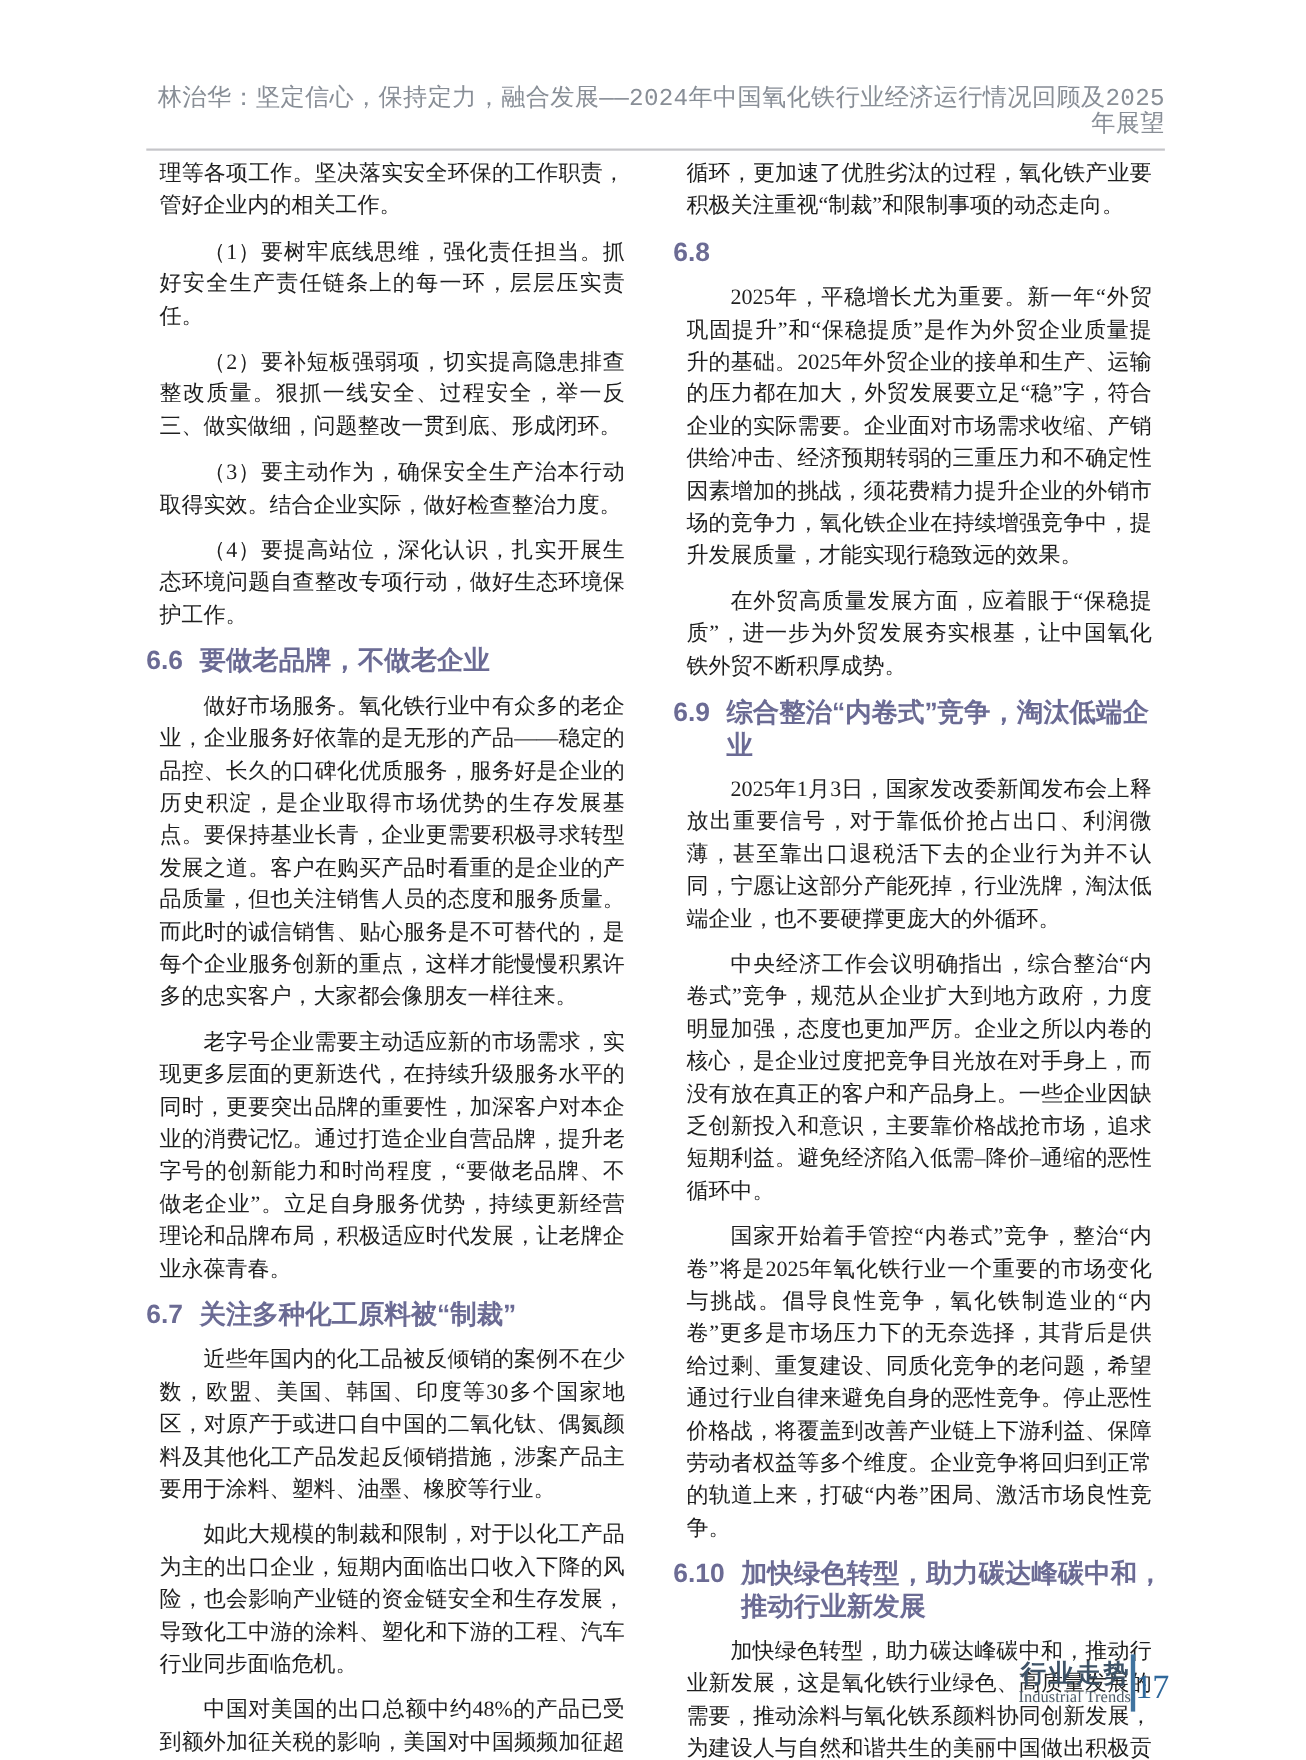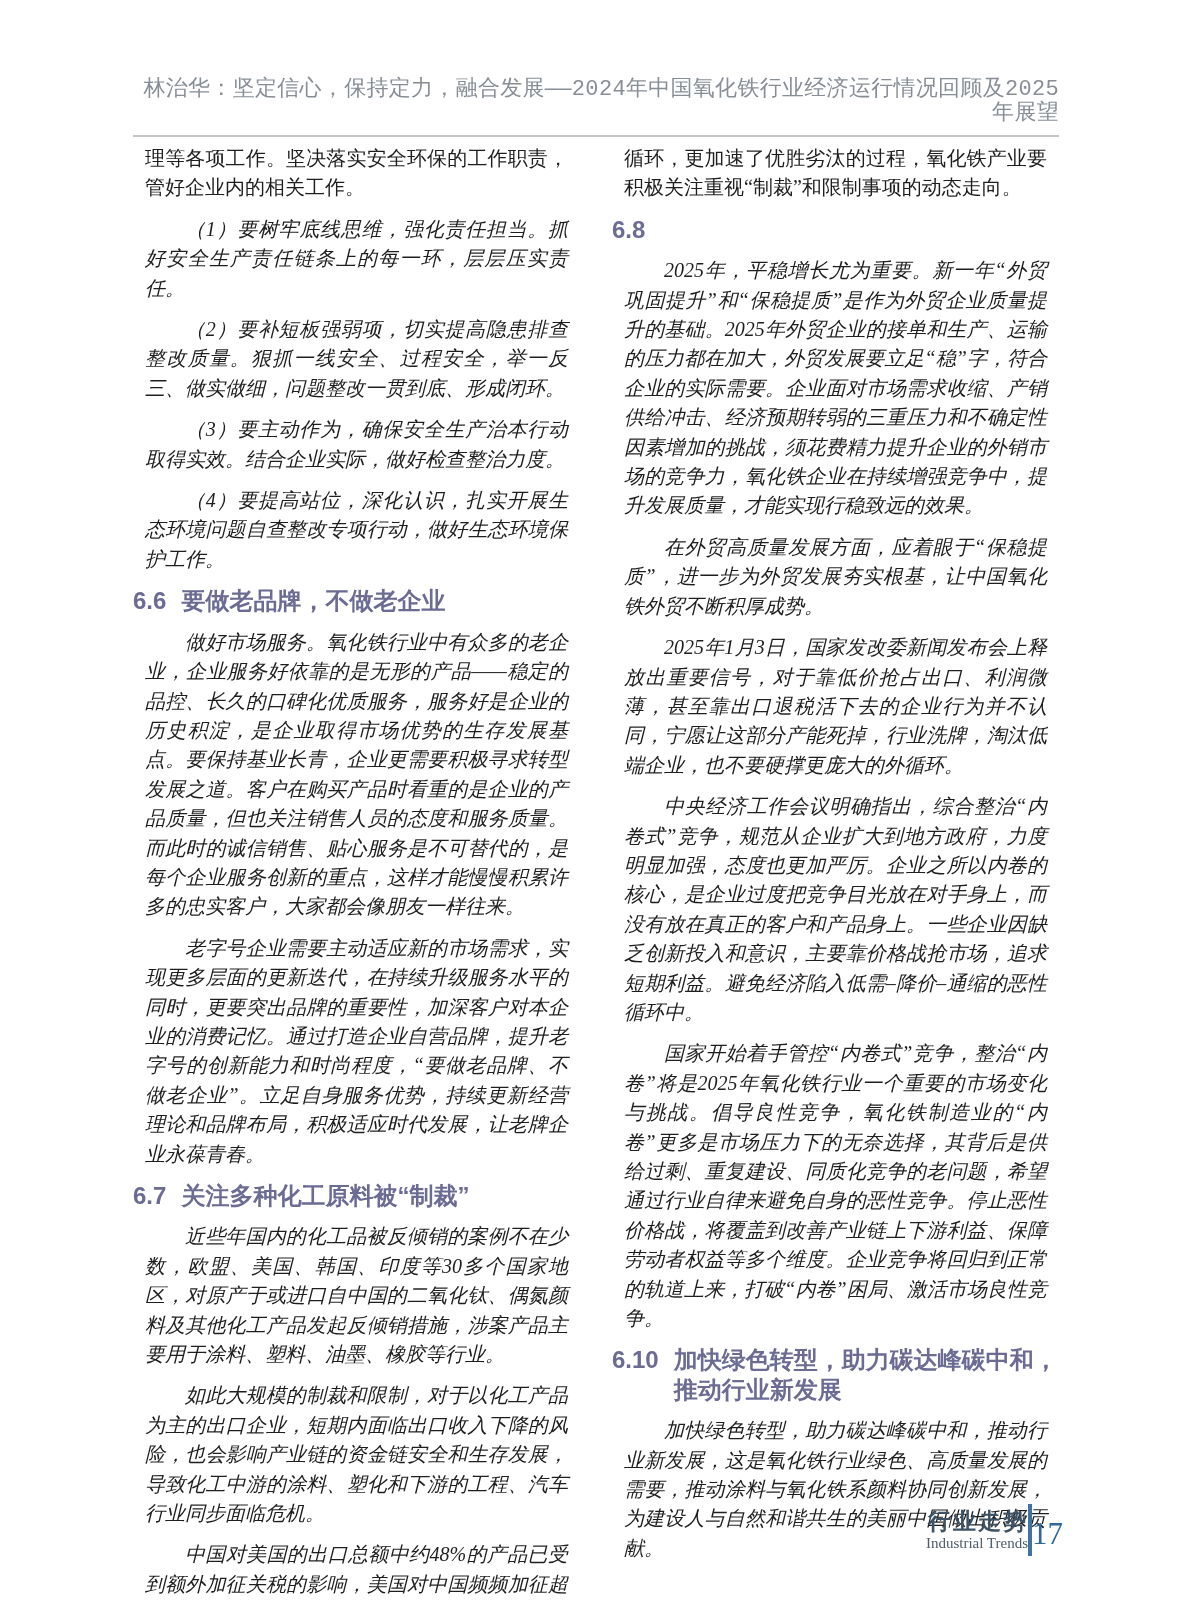--- a/index.html
+++ b/index.html
@@ -37,21 +37,21 @@
     position:absolute;left:133px;top:132px;width:926px;
     display:flex;gap:32px;
   }
   .column{width:447px;}
   .para{
     margin:12px;
     font-size:20px;line-height:29.4px;
     text-align:justify;
     color:var(--body-text);
   }
-  .para.indent{text-indent:2em;font-style:italic;}
+  .para.indent{text-indent:2em;}
   .section-heading{
     display:flex;gap:15px;
     font-family:"Liberation Sans","DejaVu Sans",sans-serif;
     font-weight:bold;
     font-size:24px;line-height:29.4px;
     color:var(--heading-purple);
   }
   .section-heading .num{flex:none;}
   .page-footer{
     position:absolute;right:124px;bottom:44px;
@@ -106,20 +106,24 @@
         <p class="para indent">如此大规模的制裁和限制，对于以化工产品为主的出口企业，短期内面临出口收入下降的风险，也会影响产业链的资金链安全和生存发展，导致化工中游的涂料、塑化和下游的工程、汽车行业同步面临危机。</p>
         <p class="para indent">中国对美国的出口总额中约48%的产品已受到额外加征关税的影响，美国对中国频频加征超高关税且覆盖面不断扩大，出口关税税率将大幅提升至60%以上，将直接影响中国对美国出口商品的价格竞争力。如今几十个国家反倾销，严控我国化工等产品的出口销售，我国出口商贸形势日益严峻。当成本压力蔓延，企业将陆续调整产品售价来转嫁资金压力，现金流的风险也会让企业无暇顾及创新，陷入难以发展的恶性</p>
       </div>
     <div class="column">
         <p class="para">循环，更加速了优胜劣汰的过程，氧化铁产业要积极关注重视“制裁”和限制事项的动态走向。</p>
         <div class="section-heading">
           <span class="num">6.8</span>
         </div>
         <p class="para indent">2025年，平稳增长尤为重要。新一年“外贸巩固提升”和“保稳提质”是作为外贸企业质量提升的基础。2025年外贸企业的接单和生产、运输的压力都在加大，外贸发展要立足“稳”字，符合企业的实际需要。企业面对市场需求收缩、产销供给冲击、经济预期转弱的三重压力和不确定性因素增加的挑战，须花费精力提升企业的外销市场的竞争力，氧化铁企业在持续增强竞争中，提升发展质量，才能实现行稳致远的效果。</p>
         <p class="para indent">在外贸高质量发展方面，应着眼于“保稳提质”，进一步为外贸发展夯实根基，让中国氧化铁外贸不断积厚成势。</p>
+        <div class="section-heading">
+          <span class="num">6.9</span>
+          <span>综合整治“内卷式”竞争，淘汰低端企业</span>
+        </div>
         <p class="para indent">2025年1月3日，国家发改委新闻发布会上释放出重要信号，对于靠低价抢占出口、利润微薄，甚至靠出口退税活下去的企业行为并不认同，宁愿让这部分产能死掉，行业洗牌，淘汰低端企业，也不要硬撑更庞大的外循环。</p>
         <p class="para indent">中央经济工作会议明确指出，综合整治“内卷式”竞争，规范从企业扩大到地方政府，力度明显加强，态度也更加严厉。企业之所以内卷的核心，是企业过度把竞争目光放在对手身上，而没有放在真正的客户和产品身上。一些企业因缺乏创新投入和意识，主要靠价格战抢市场，追求短期利益。避免经济陷入低需–降价–通缩的恶性循环中。</p>
         <p class="para indent">国家开始着手管控“内卷式”竞争，整治“内卷”将是2025年氧化铁行业一个重要的市场变化与挑战。倡导良性竞争，氧化铁制造业的“内卷”更多是市场压力下的无奈选择，其背后是供给过剩、重复建设、同质化竞争的老问题，希望通过行业自律来避免自身的恶性竞争。停止恶性价格战，将覆盖到改善产业链上下游利益、保障劳动者权益等多个维度。企业竞争将回归到正常的轨道上来，打破“内卷”困局、激活市场良性竞争。</p>
         <div class="section-heading">
           <span class="num">6.10</span>
           <span>加快绿色转型，助力碳达峰碳中和，推动行业新发展</span>
         </div>
         <p class="para indent">加快绿色转型，助力碳达峰碳中和，推动行业新发展，这是氧化铁行业绿色、高质量发展的需要，推动涂料与氧化铁系颜料协同创新发展，为建设人与自然和谐共生的美丽中国做出积极贡献。</p>
       </div>
   </main>

